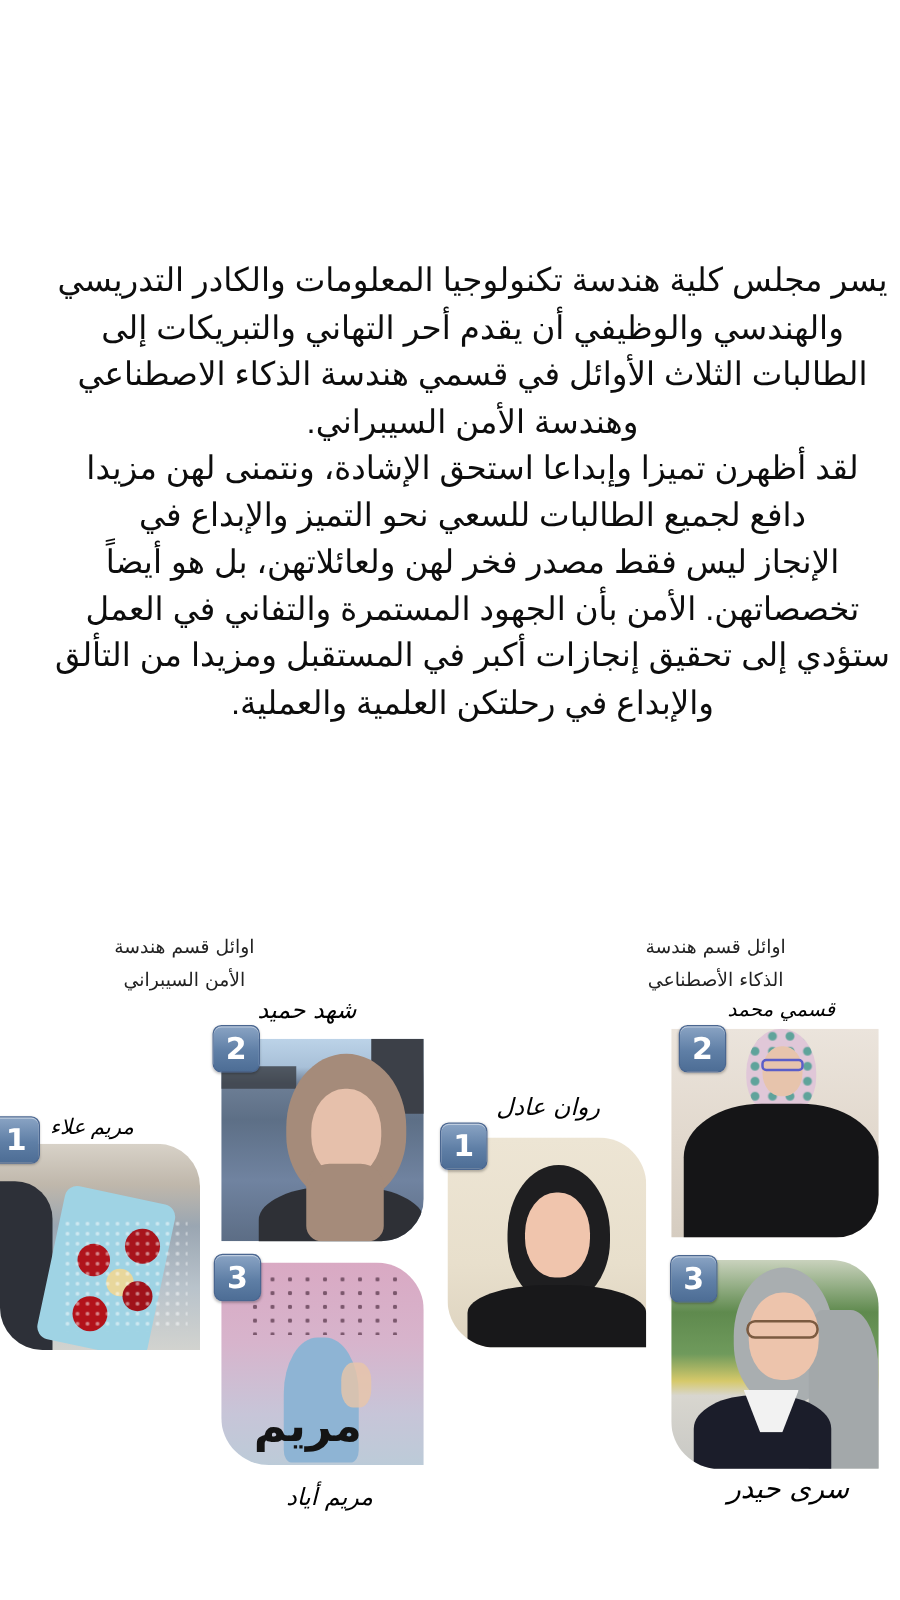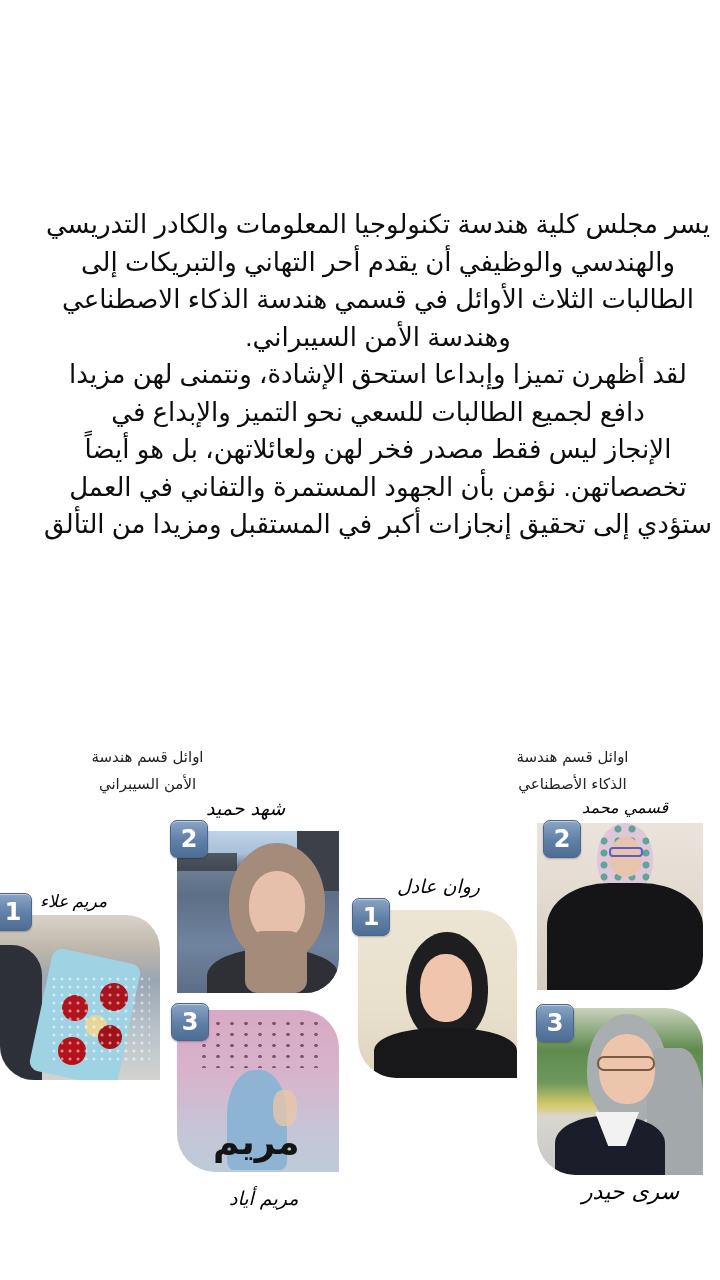--- a/index.html
+++ b/index.html
@@ -108,22 +108,23 @@
 <body>
 
 <div class="announcement">
   <span class="line">يسر مجلس كلية هندسة تكنولوجيا المعلومات والكادر التدريسي</span>
   <span class="line">والهندسي والوظيفي أن يقدم أحر التهاني والتبريكات إلى</span>
   <span class="line">الطالبات الثلاث الأوائل في قسمي هندسة الذكاء الاصطناعي</span>
   <span class="line">وهندسة الأمن السيبراني.</span>
   <span class="line">لقد أظهرن تميزا وإبداعا استحق الإشادة، ونتمنى لهن مزيدا</span>
   <span class="line">دافع لجميع الطالبات للسعي نحو التميز والإبداع في</span>
   <span class="line">الإنجاز ليس فقط مصدر فخر لهن ولعائلاتهن، بل هو أيضاً</span>
-  <span class="line">تخصصاتهن. نؤمن بأن الجهود المستمرة والتفاني في العمل</span>
+  <span class="line">تخصصاتهن. الأمن بأن الجهود المستمرة والتفاني في العمل</span>
   <span class="line">ستؤدي إلى تحقيق إنجازات أكبر في المستقبل ومزيدا من التألق</span>
+  <span class="line">والإبداع في رحلتكن العلمية والعملية.</span>
 </div>
 
 <div class="heading" style="left:80px; top:744px; width:135px;">
   <div>اوائل قسم هندسة</div>
   <div>الأمن السيبراني</div>
 </div>
 
 <div class="heading" style="left:505px; top:744px; width:135px;">
   <div>اوائل قسم هندسة</div>
   <div>الذكاء الأصطناعي</div>
@@ -153,21 +154,21 @@
   <div style="position:absolute; left:98px; top:110px; width:24px; height:24px; background:#a0121a; border-radius:50%;"></div>
   <div style="position:absolute; left:50px; top:60px; width:100px; height:90px; background: radial-gradient(circle, rgba(255,255,255,0.7) 1px, transparent 2px) 0 0 / 8px 8px; opacity:0.7;"></div>
 </div>
 <div class="badge" style="left:-6px; top:893px;">1</div>
 
 <div class="photo r-tr-bl-big" style="left:177px; top:1010px; width:162px; height:162px;">
   <div class="scene" style="background: linear-gradient(180deg, #d9a9c3 0%, #d7b4cc 40%, #c7c5d8 75%, #bccbd8 100%);"></div>
   <div style="position:absolute; left:50px; top:60px; width:60px; height:100px; background:#8eb4d4; border-radius:45% 45% 10% 10%;"></div>
   <div style="position:absolute; left:96px; top:80px; width:24px; height:36px; background:#e8c6a8; border-radius:40%; opacity:0.8;"></div>
   <div style="position:absolute; left:20px; top:8px; width:130px; height:50px; background: radial-gradient(circle, #5c3a4e 1.5px, transparent 2px) 0 0 / 14px 11px; opacity:0.75;"></div>
-  <div class="overlay-text" style="left:36px; top:112px; font-size:36px; line-height:40px;">مريم</div>
+  <div class="overlay-text" style="left:26px; top:112px; font-size:36px; line-height:40px;">مريم</div>
 </div>
 <div class="badge" style="left:171px; top:1003px;">3</div>
 <div class="name" style="left:229px; top:1186px;">مريم أياد</div>
 
 <div class="name" style="left:582px; top:796px; font-size:16px;">قسمي محمد</div>
 <div class="photo r-br" style="left:537px; top:823px; width:166px; height:167px;">
   <div class="scene" style="background: linear-gradient(180deg, #ebe4dc 0%, #e2d9ce 50%, #d5ccc0 100%);"></div>
   <div class="head" style="left:60px; top:0; width:56px; height:70px; background:#e0c7d8;"></div>
   <div style="position:absolute; left:60px; top:0; width:56px; height:70px; border-radius:50% 50% 45% 45%; background: radial-gradient(circle, #5fa39b 3px, transparent 4px) 0 0 / 14px 12px;"></div>
   <div class="face" style="left:73px; top:14px; width:32px; height:40px; background:#e7c4ac;"></div>

